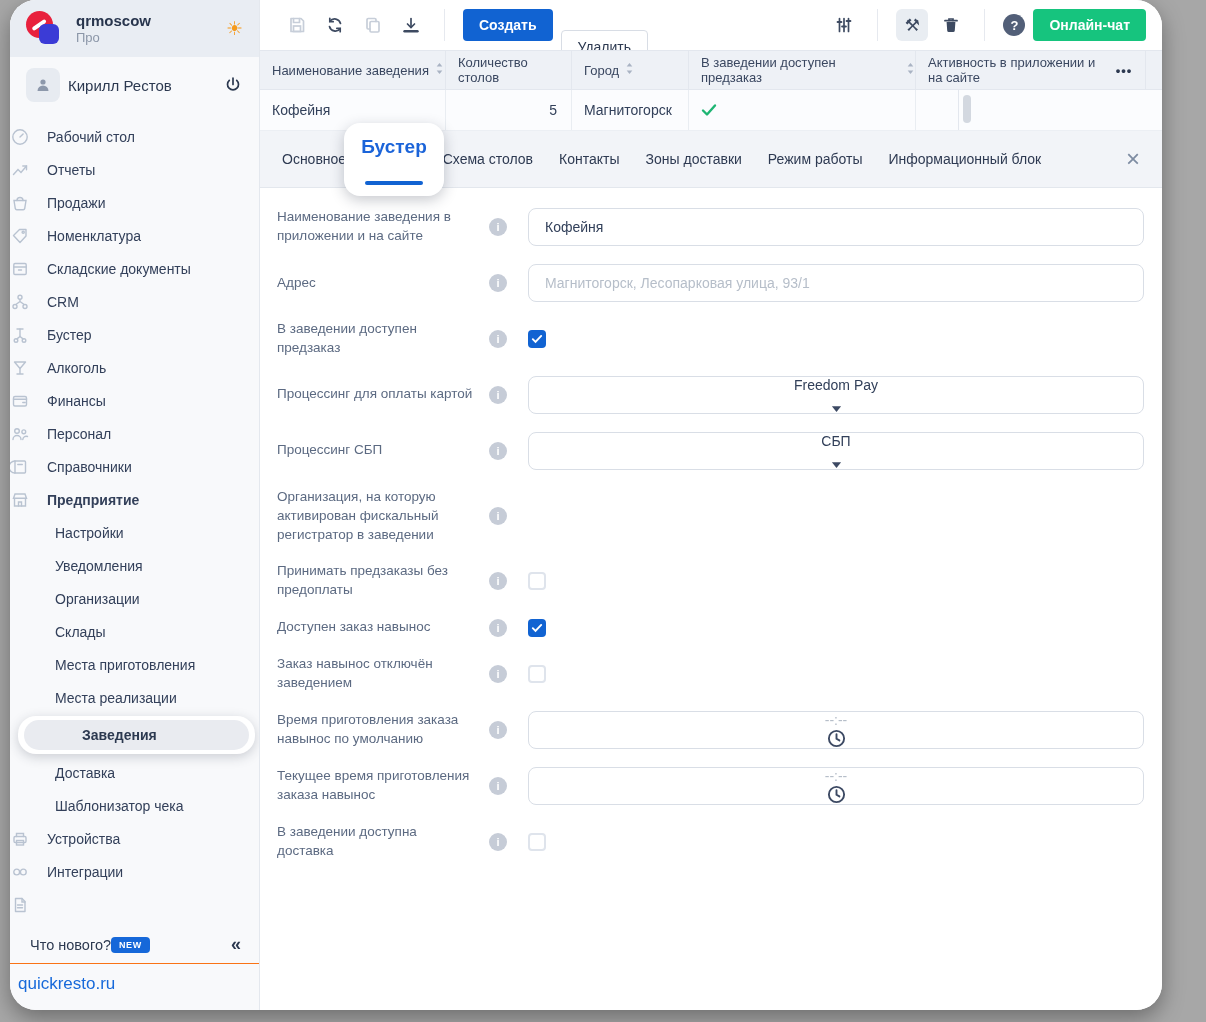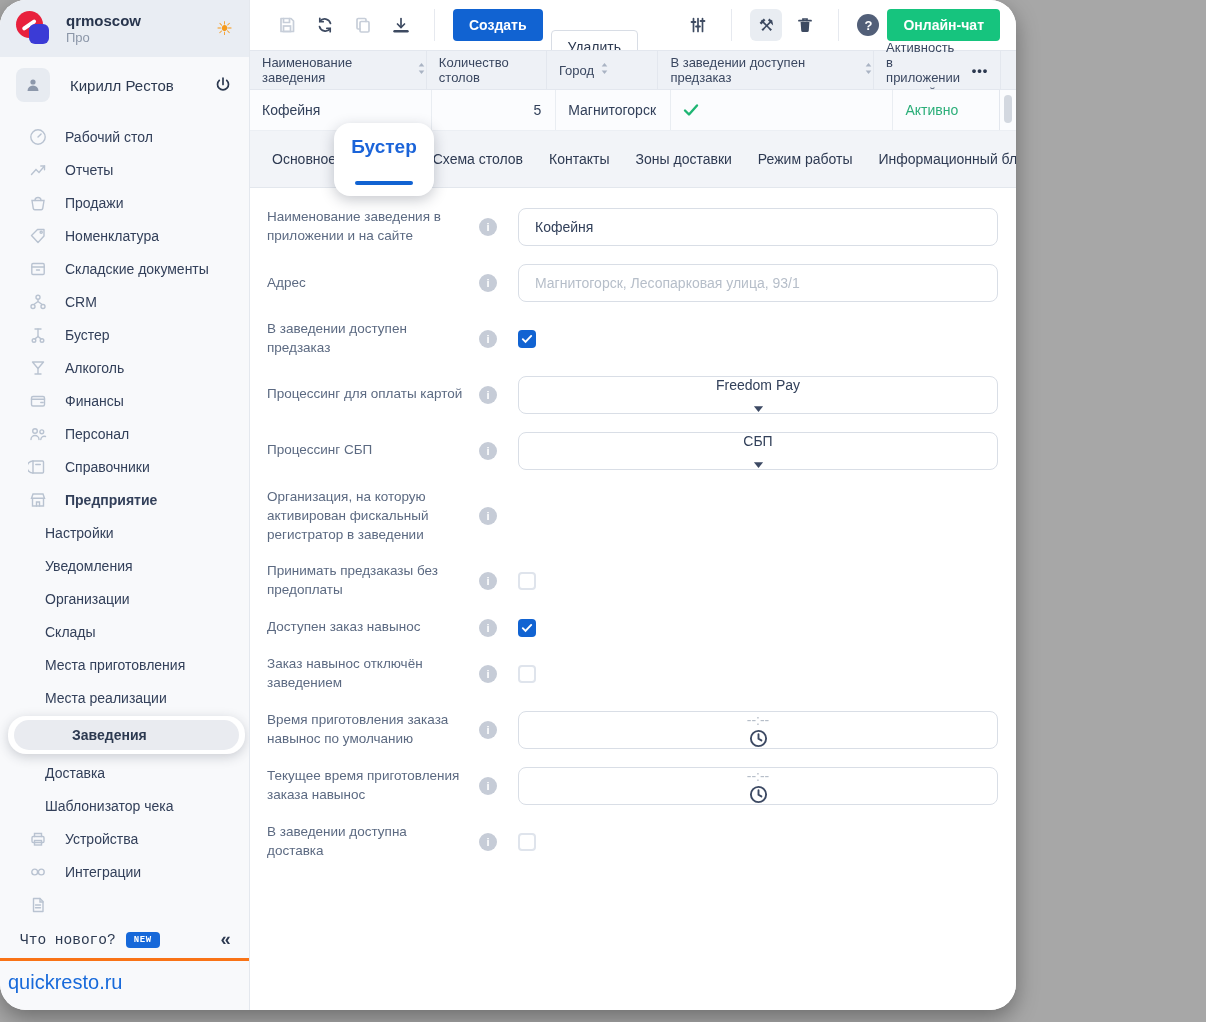--- a/index.html
+++ b/index.html
@@ -1,52 +1,52 @@
 <!DOCTYPE html>
 <html><head>
 <meta charset="utf-8">
 <style>
   * { box-sizing: border-box; margin: 0; padding: 0; }
   html,body { width:1206px; height:1022px; }
   body { background:#a7a7a7; font-family:"Liberation Sans", sans-serif; position:relative; overflow:hidden; }
 
-  .window { position:absolute; left:0; top:0; width:1016px; height:1010px; background:#fff;
+  .window { position:absolute; left:10px; top:0; width:1152px; height:1010px; background:#fff;
             border-radius:26px; overflow:hidden; display:flex; box-shadow:0 8px 22px rgba(0,0,0,.35); }
 
   
   .sidebar { width:250px; min-width:250px; background:#f8f9fb; border-right:1px solid #e4e8ee;
              display:flex; flex-direction:column; position:relative; z-index:2; }
   .side-head { height:57px; background:#e9edf3; display:flex; align-items:center; padding:0 16px; gap:14px; flex:none; }
   .logo { position:relative; width:36px; height:36px; flex:none; }
   .logo-red { position:absolute; left:0; top:0; width:27px; height:27px; border-radius:50%; background:#e8213d; }
   .logo-red::after { content:""; position:absolute; left:5px; top:12px; width:16px; height:3.5px; background:#fff; border-radius:2px; transform:rotate(-35deg); }
   .logo-blue { position:absolute; left:13px; top:13px; width:20px; height:20px; border-radius:6px; background:#3b3bd6; }
   .brand-title { font-weight:bold; font-size:15px; color:#28354d; }
   .brand-sub { font-size:13px; color:#8b96a8; margin-top:1px; }
   .sun { margin-left:auto; color:#f59a1c; font-size:19px; cursor:pointer; }
-  .user-row { height:46px; display:flex; align-items:center; padding:0 16px; gap:20px; margin-top:5px; flex:none; }
+  .user-row { height:46px; display:flex; align-items:center; padding:0 16px; gap:8px; margin-top:5px; flex:none; }
   .avatar { width:34px; height:34px; border-radius:8px; background:#e7ebf1; display:flex; align-items:center; justify-content:center; flex:none; }
   .avatar svg { width:20px; height:20px; }
   .user-name { font-size:15px; color:#2c3950; }
   .power { margin-left:auto; width:20px; height:20px; cursor:pointer; }
   .power svg { width:20px; height:20px; fill:none; stroke:#2c3950; stroke-width:1.7; stroke-linecap:round; }
 
   .menu { flex:1; padding-top:12px; overflow:hidden; font-size:14px; color:#33405a; }
-  .m-item { height:33px; display:flex; align-items:center; padding-left:28px; gap:17px; cursor:pointer; }
+  .m-item { height:33px; display:flex; align-items:center; gap:17px; cursor:pointer; }
   .m-item .ic { width:20px; height:20px; flex:none; display:flex; }
   .m-item .ic svg, .menu-ic svg { width:20px; height:20px; fill:none; stroke:#b9c3d1; stroke-width:1.4; stroke-linecap:round; }
   .m-sub { height:33px; display:flex; align-items:center; padding-left:45px; cursor:pointer; }
   .bold { font-weight:bold; }
   .spotlight { margin:2px 4px 2px 8px; background:#fff; border-radius:18px; padding:4px 6px; box-shadow:0 3px 12px rgba(40,50,70,.22); position:relative; z-index:30; }
   .spot-pill { background:#e9ebf0; border-radius:16px; height:30px; display:flex; align-items:center; padding-left:58px; font-weight:bold; color:#2c3950; cursor:pointer; }
 
-  .whats-new { display:flex; align-items:center; padding:8px 18px 8px 20px; gap:10px; font-size:14.5px; color:#2c3950; flex:none;font-family:Liberation Mono, monospace; }
+  .whats-new { display:flex; align-items:center; padding:8px 18px 8px 20px; font-size:14.5px; color:#2c3950; flex:none; }
   .badge-new { background:#1668d9; color:#fff; font-size:9px; font-weight:bold; padding:3px 8px; border-radius:4px; letter-spacing:.6px; }
   .collapse { margin-left:auto; color:#2c3950; font-size:18px; font-weight:bold; cursor:pointer; }
-  .side-footer { border-top:3px solid #f97316; padding:10px 8px 16px; font-size:20px; flex:none; }
+  .side-footer { border-top:1px solid #f97316; padding:10px 8px 16px; font-size:17px; flex:none; }
   .side-footer a { color:#1769da; text-decoration:none; cursor:pointer; }
 
   
   .main { flex:1; display:flex; flex-direction:column; background:#fff; position:relative; min-width:0; }
 
   .toolbar { height:50px; display:flex; align-items:center; padding:0 16px 0 22px; gap:8px; flex:none; }
   .tbtn { width:30px; height:30px; display:flex; align-items:center; justify-content:center; cursor:pointer; }
   .tbtn svg { width:20px; height:20px; fill:none; stroke:#3d4a61; stroke-width:1.7; stroke-linecap:round; }
   .tbtn.disabled svg { stroke:#c7ced9; }
   .tdiv { width:1px; height:32px; background:#e6e9ef; margin:0 10px; }
@@ -420,21 +420,20 @@
 
     <div class="table-row">
       <div class="td c0">Кофейня</div>
       <div class="td c1 num">5</div>
       <div class="td c2">Магнитогорск</div>
       <div class="td c3 td-check">
         <svg viewBox="0 0 16 14">
             <path d="M2 7.5l4 4L14 2.5" fill="none" stroke="#1eb573" stroke-width="2.4" stroke-linecap="round" stroke-linejoin="round"></path>
           </svg>
       </div>
-      <div class="td c4 nob activity">Активно</div>
       <div class="cmore"></div>
       <div class="cgut">
         <span class="thumb"></span>
       </div>
     </div>
 
     <div class="tabbar">
       <span style="display:contents" id="tabs"><span class="tab">Основное</span><span class="tab">Бустер</span><span class="tab">Схема столов</span><span class="tab">Контакты</span><span class="tab">Зоны доставки</span><span class="tab">Режим работы</span><span class="tab">Информационный блок</span></span>
       <span class="tab-close">×</span>
       <div class="callout">

